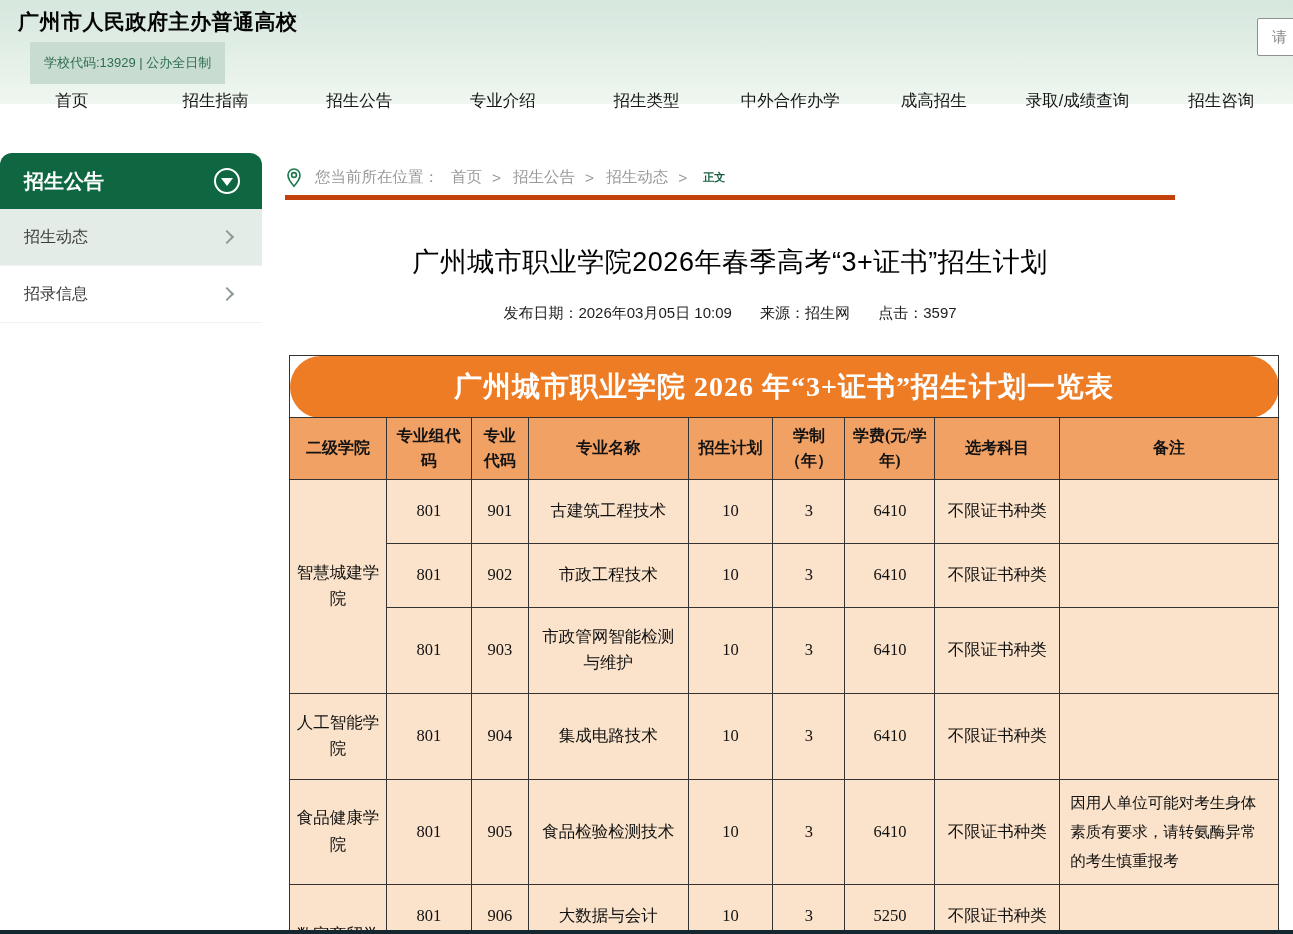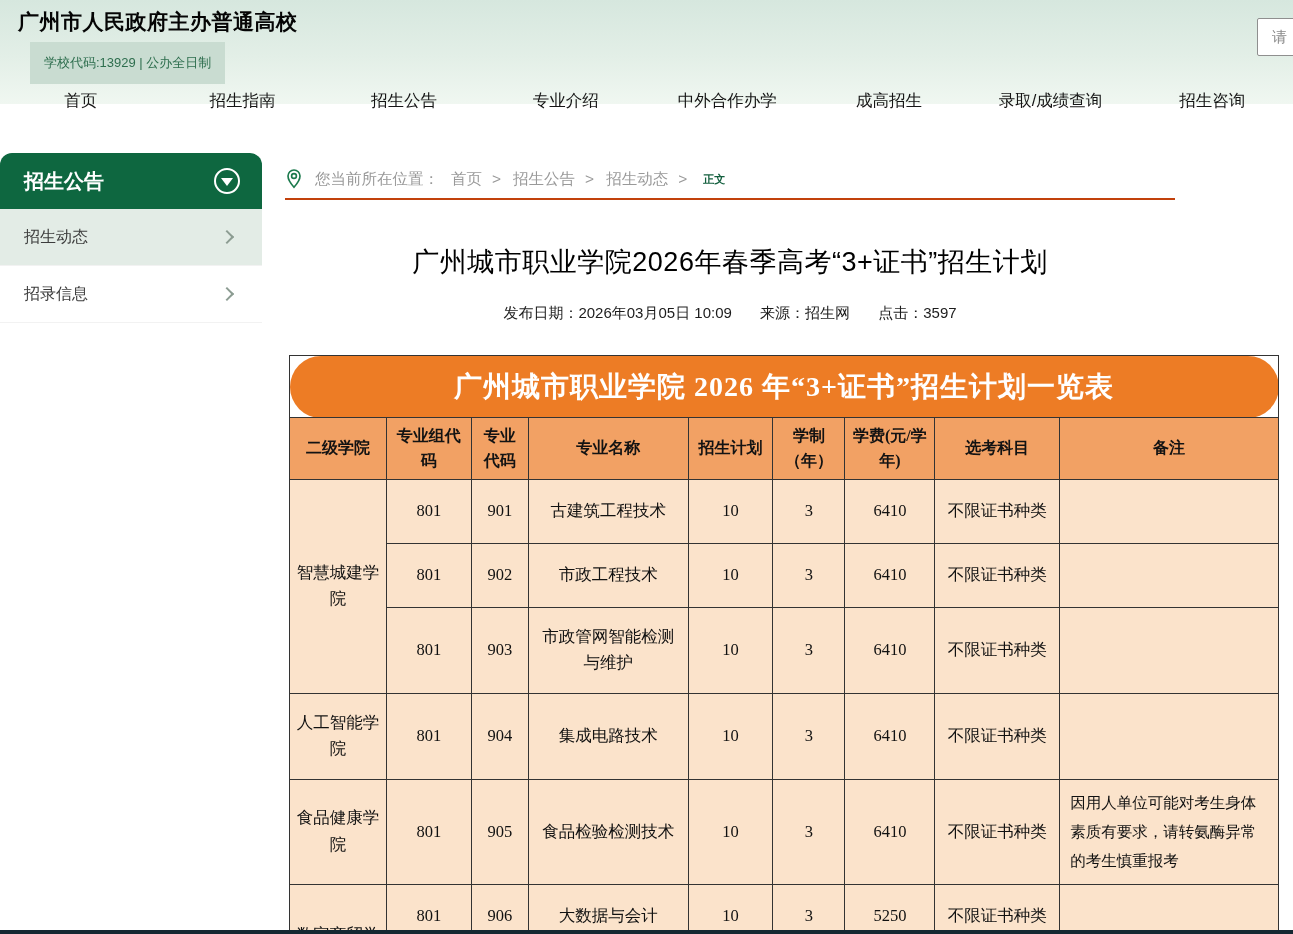--- a/index.html
+++ b/index.html
@@ -65,21 +65,21 @@
   .chev {
     width:10px; height:10px;
     border-top:2px solid #8c9c92; border-right:2px solid #8c9c92;
     transform:rotate(45deg);
   }
 
   
   .main { position:absolute; top:160px; left:285px; width:890px; }
   .breadcrumb {
     height:40px; display:flex; align-items:center;
-    border-bottom:2px solid #c2410c; font-size:15.5px; color:#999999;
+    border-bottom:5px solid #c2410c; font-size:15.5px; color:#999999;
   }
   .breadcrumb .pin { margin-right:12px; display:flex; }
   .crumb-link { color:#999999; margin-left:12px; cursor:pointer; }
   .crumb-sep { color:#999999; margin-left:10px; }
   .crumb-current { color:#135f3e; font-weight:bold; font-size:11px; margin-left:16px; }
 
   .article-title {
     margin-top:44px; text-align:center;
     font-size:27px; font-weight:normal; color:#000000; letter-spacing:.5px;
   }
@@ -126,20 +126,21 @@
   <div class="site-title">广州市人民政府主办普通高校</div>
   <div class="badge">学校代码:13929 | 公办全日制</div>
   <div class="search-box">
     <span>请</span>
   </div>
   <div class="nav">
       <span class="nav-item">首页</span>
       <span class="nav-item">招生指南</span>
       <span class="nav-item">招生公告</span>
       <span class="nav-item">专业介绍</span>
+      <span class="nav-item">招生类型</span>
       <span class="nav-item">中外合作办学</span>
       <span class="nav-item">成高招生</span>
       <span class="nav-item">录取/成绩查询</span>
       <span class="nav-item">招生咨询</span>
     </div>
 </div>
 
 <div class="sidebar">
   <div class="side-head">
     <span>招生公告</span>

